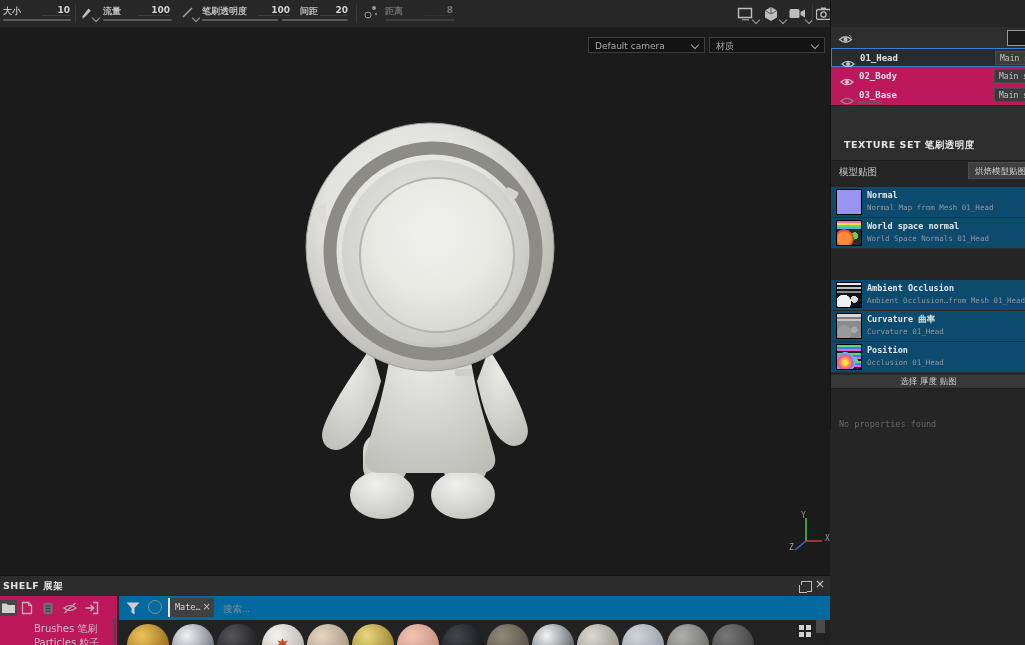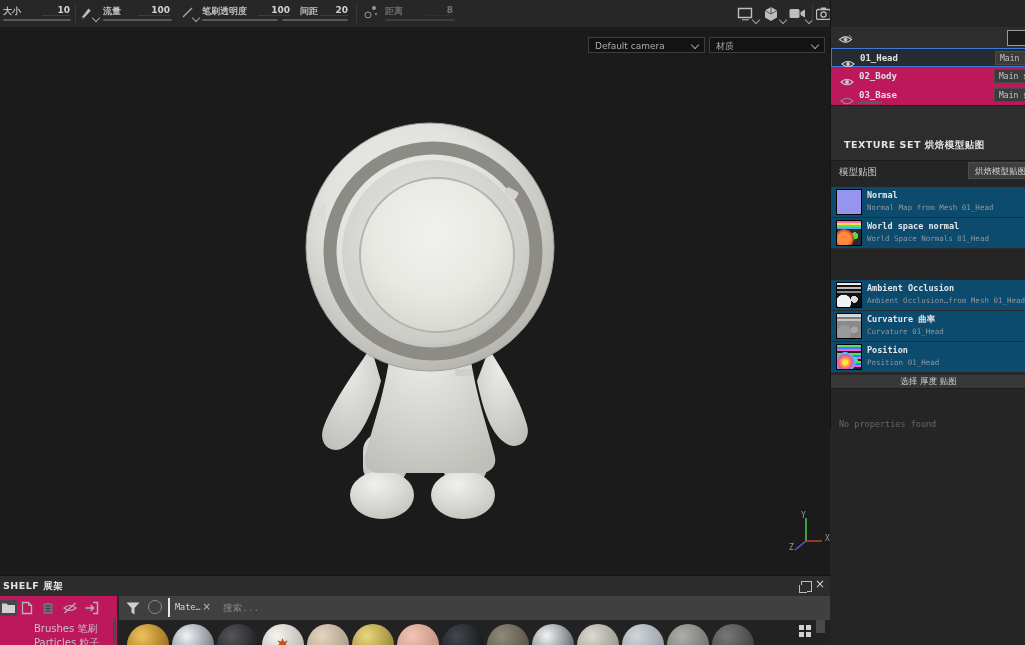--- a/index.html
+++ b/index.html
@@ -76,26 +76,26 @@
   #shelf-header{position:absolute;left:0;top:0;width:830px;height:20px;background:#2c2c2c;}
   #shelf-title{position:absolute;left:3px;top:4px;font-size:9.5px;font-weight:bold;color:#e3e3e3;letter-spacing:.5px;}
   #shelf-float{position:absolute;left:801px;top:5px;width:9px;height:9px;border:1px solid #bdbdbd;}
   #shelf-float:before{content:"";position:absolute;left:-3px;top:3px;width:7px;height:7px;border-left:1px solid #bdbdbd;border-bottom:1px solid #bdbdbd;background:#2c2c2c;}
   #shelf-close{position:absolute;left:815px;top:1px;font-size:12px;color:#cfcfcf;}
   #shelf-side{position:absolute;left:0;top:20px;width:117px;height:50px;background:#be185d;}
   .side-item{position:absolute;left:34px;font-size:10px;color:#c4c4c4;white-space:nowrap;}
   .sh-icon{position:absolute;top:4px;}
   .sh-active{background:#474747;}
   #side-scroll{position:absolute;left:113px;top:22px;width:3px;height:26px;background:#4a4a4a;}
-  #shelf-main{position:absolute;left:119px;top:20px;width:711px;height:50px;background:#404040;}
+  #shelf-main{position:absolute;left:119px;top:20px;width:711px;height:50px;background:#0369a1;}
   #chip{position:absolute;left:49px;top:2px;height:19px;width:46px;background:#404040;border-left:2px solid #e8e8e8;box-sizing:border-box;}
   #chip-label{position:absolute;left:5px;top:4px;font-size:8.5px;color:#d8d8d8;}
   #chip-close{position:absolute;right:3px;top:3px;font-size:10px;color:#bbb;}
   #shelf-search{position:absolute;left:102px;top:2px;width:560px;height:19px;background:transparent;border:0;outline:0;
-                color:#bdbdbd;font-size:9.5px;font-family:Liberation Mono, monospace;}
+                color:#bdbdbd;font-size:9.5px;font-family:Liberation Sans, sans-serif;}
   #shelf-search::placeholder{color:#8a8a8a;}
   #mat-row{position:absolute;left:0;top:24px;width:711px;height:26px;background:#222;overflow:hidden;}
   .sphere{position:absolute;top:4px;width:42px;height:42px;border-radius:50%;}
   .leaf{position:absolute;left:14px;top:14px;width:13px;height:13px;background:#c4501e;
         clip-path:polygon(50% 0,62% 28%,90% 20%,74% 48%,100% 62%,62% 66%,54% 100%,44% 66%,6% 60%,28% 44%,12% 20%,40% 26%);}
   #grid-icon{position:absolute;left:680px;top:5px;width:13px;height:13px;}
   #grid-icon i{position:absolute;width:5px;height:5px;background:#d2d2d2;}
   #mat-scroll{position:absolute;left:697px;top:0px;width:9px;height:13px;background:#4a4a4a;}
 
   #br-gap{position:absolute;left:830px;top:430px;width:195px;height:215px;background:#252525;}
@@ -301,21 +301,21 @@
           </svg>
       </span>
       <span class="ts-name mono">03_Base</span>
       <span class="ts-shader mono">Main s</span>
     </div>
     <div class="abs" style="left:27px;top:101px;width:24px;height:3px;background:#5a5a5a"></div>
 
     <div class="abs" style="left:0;top:106px;width:195px;height:28px;background:#2e2e2e"></div>
 
     <div class="rp-header" style="top:134px;height:26px;border-bottom:1px solid #1c1c1c">
-      <span>TEXTURE SET 烘焙模型贴图</span>
+      <span>TEXTURE SET 笔刷透明度</span>
     </div>
 
     <span class="abs" style="left:8px;top:166px;font-size:9.5px;color:#c9c9c9">模型贴图</span>
     <div id="bake-btn">烘焙模型贴图</div>
 
     <div class="map-entry" style="top:187px">
       <span class="thumb t-normal"></span>
       <span class="map-title mono">Normal</span>
       <span class="map-desc mono">Normal Map from Mesh 01_Head</span>
     </div>
@@ -330,21 +330,21 @@
       <span class="map-desc mono">Ambient Occlusion…from Mesh 01_Head</span>
     </div>
     <div class="map-entry" style="top:311px">
       <span class="thumb t-curv"></span>
       <span class="map-title mono">Curvature 曲率</span>
       <span class="map-desc mono">Curvature 01_Head</span>
     </div>
     <div class="map-entry" style="top:342px">
       <span class="thumb t-pos"></span>
       <span class="map-title mono">Position</span>
-      <span class="map-desc mono">Position 01_Head</span>
+      <span class="map-desc mono">Occlusion 01_Head</span>
     </div>
 
     <div class="wide-btn" style="top:374px;height:13px;line-height:13px">选择 厚度 贴图</div>
 
     <div id="no-props" class="mono">No properties found</div>
   </div>
 
   <div id="shelf">
     <div id="shelf-header">
       <span id="shelf-title">SHELF 展架</span>

